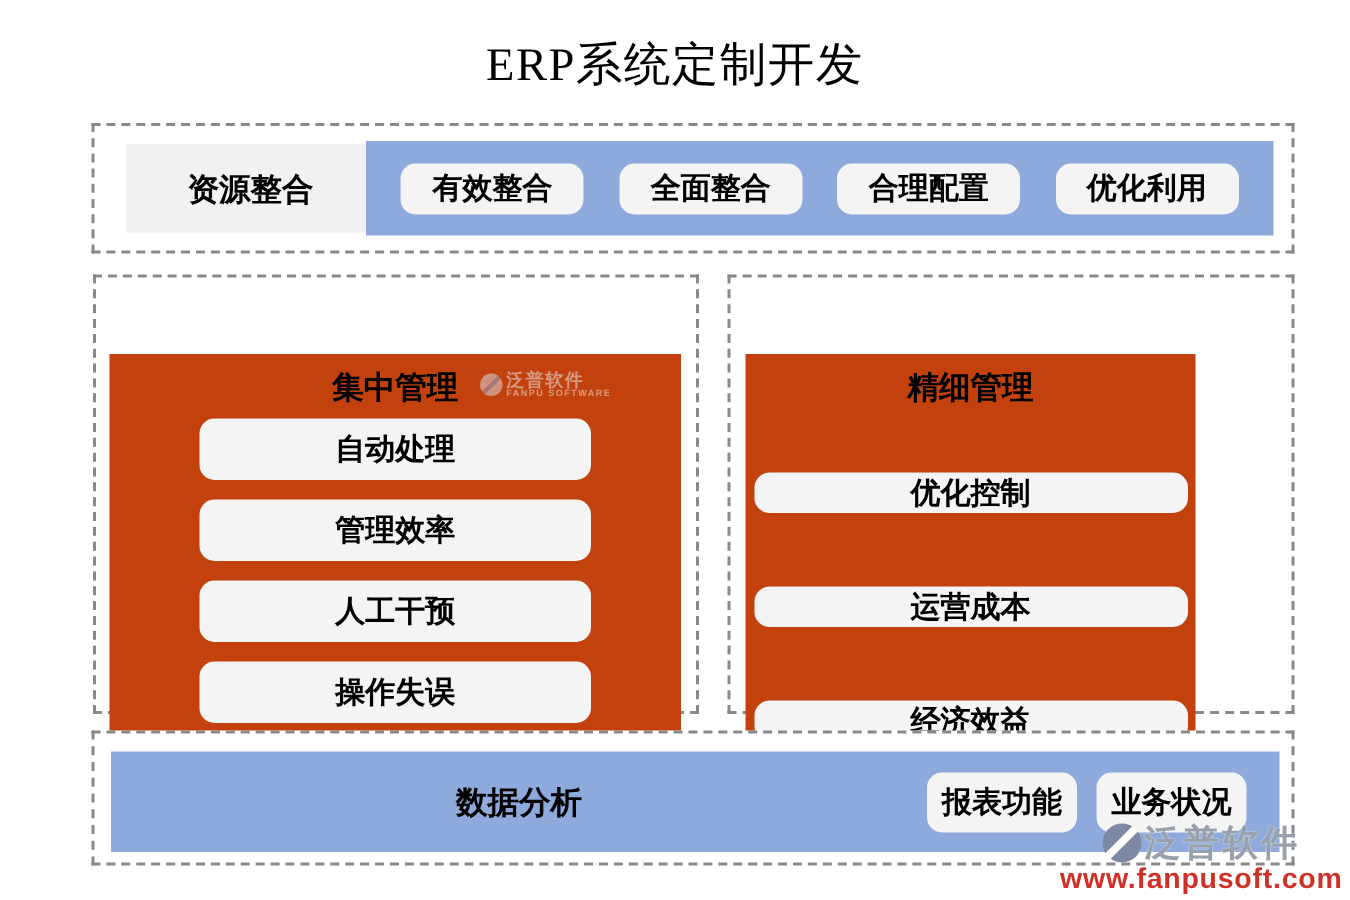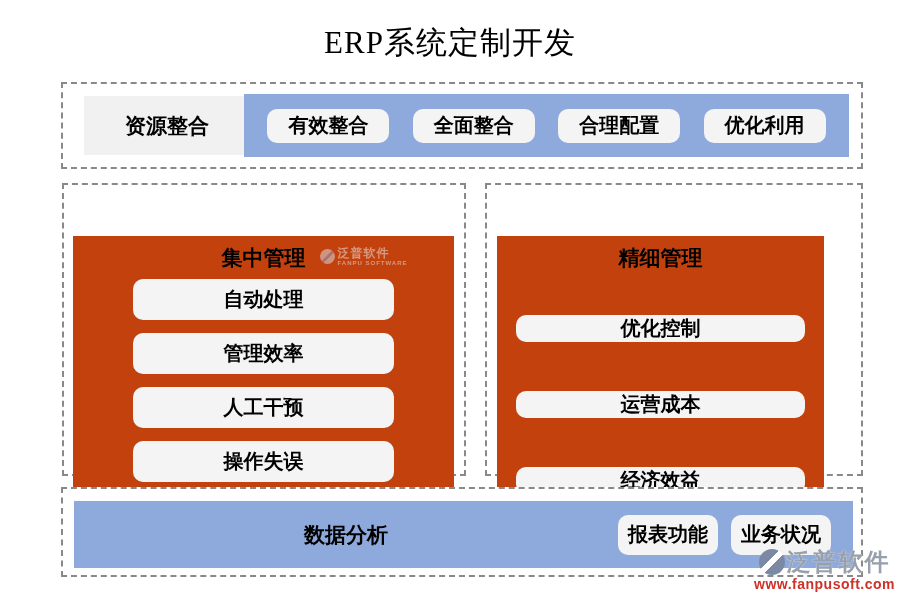--- a/index.html
+++ b/index.html
@@ -38,21 +38,21 @@
 
   
   .sec-mid { top:183px; height:293px; }
   .sec-left  { left:62px;  width:404px; }
   .sec-right { left:485px; width:378px; }
   .panel {
     position:absolute; top:10px; background:#c2410c;
     display:flex; flex-direction:column; align-items:center;margin-top:41px;
   }
   .sec-left  .panel { left:9px;  width:381px; height:272px; }
-  .sec-right .panel { left:10px; width:327px; height:272px;gap:36px; }
+  .sec-right .panel { left:10px; width:300px; height:272px;gap:36px; }
   .panel h2 { font-size:21px; font-weight:600; margin-top:8px; height:28px; line-height:28px; position:relative; }
   .panel .btn { height:41px; margin-top:13px; }
   .panel .btn:first-of-type { margin-top:7px; }
   .sec-left  .panel .btn { width:261px; }
   .sec-right .panel .btn { width:289px; }
 
   
   .sec-bottom { left:61px; top:487px; width:802px; height:90px; }
   .sec-bottom .bar { left:11px; top:12px; width:779px; height:67px; }
   .bar-label { flex:1; text-align:center; font-size:21px; font-weight:600; }
@@ -80,21 +80,21 @@
     font-family:"Liberation Sans","DejaVu Sans",sans-serif; z-index:5;
   }
   .wm-brand .row { display:flex; align-items:center; justify-content:center; gap:2px; }
   .wm-logo {
     width:26px; height:26px; border-radius:50%;
     background:linear-gradient(135deg,#7b89a4 42%,#ffffff 42%,#ffffff 56%,#7b89a4 56%);
     flex:0 0 auto;
   }
   .wm-cn { font-size:24px; font-weight:700; color:#97a0ab; letter-spacing:2px;
            text-shadow:0 0 1px #ffffff; }
-  .wm-url { font-size:14px; font-weight:700; color:#cf3128; margin-top:-2px; letter-spacing:.5px; }
+  .wm-url { font-size:19px; font-weight:700; color:#cf3128; margin-top:-2px; letter-spacing:.5px; }
 </style>
 </head>
 <body>
 
 <h1 class="title">ERP系统定制开发</h1>
 
 <section class="dashed sec-top">
   <div class="label-box">资源整合</div>
   <div class="bar">
     <div class="btn">有效整合</div>

